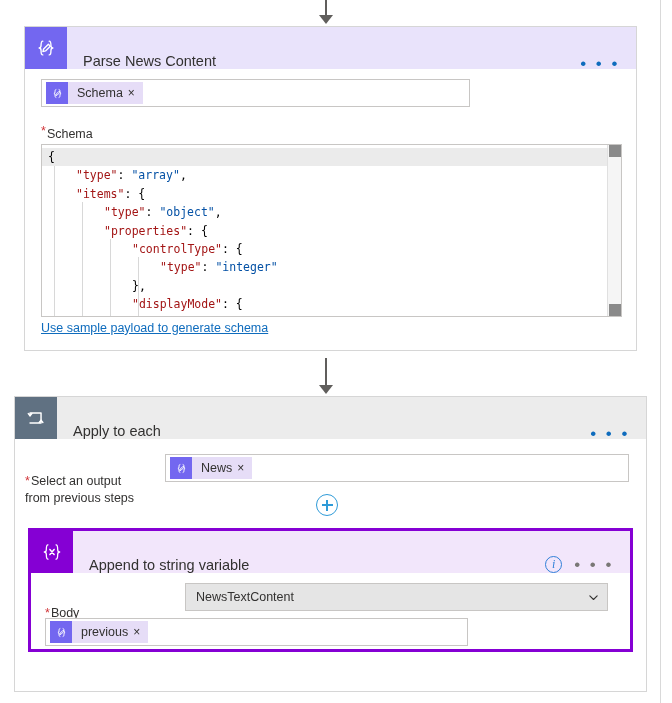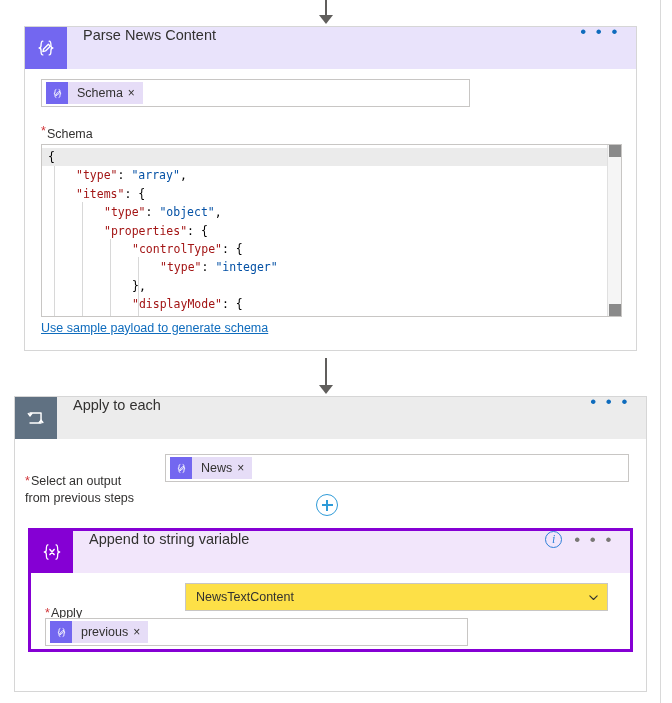--- a/index.html
+++ b/index.html
@@ -33,21 +33,21 @@
 
   
   .card {
     position: absolute;
     background: #ffffff;
     border: 1px solid #d6d6d6;
     box-sizing: border-box;
   }
   .card-header {
     display: flex;
-    align-items: flex-start;
+    align-items: flex-end;
     height: 42px;
     box-sizing: border-box;
   }
   .card-icon {
     width: 42px;
     height: 42px;
     flex: 0 0 42px;
     display: flex;
     align-items: center;
     justify-content: center;
@@ -269,21 +269,21 @@
     justify-content: center;
     font-family: "Liberation Serif", serif;
     font-size: 12px;
     font-style: italic;
     color: #2f7fd8;
     cursor: pointer;
   }
 
   .select-input {
     border: 1px solid #c8c6c4;
-    background: #fde047;
+    background: #e5e5e5;
     height: 28px;
     display: flex;
     align-items: center;
     box-sizing: border-box;
     padding: 0 8px 0 10px;
   }
   .select-value {
     font-size: 12.5px;
     color: #323130;
     flex: 1;
@@ -425,21 +425,21 @@
       </div>
       <div class="card-title">Append to string variable</div>
       <div class="header-actions">
         <div class="info-icon">i</div>
         <div class="ellipsis gray">• • •</div>
       </div>
     </div>
 
     <div style="position:absolute; left:0; top:52px; width:100%; display:flex; align-items:flex-start; padding:0 14px; box-sizing:border-box;">
       <div class="field-label" style="width:140px;">
-        <span class="req">*</span><span>Apply</span>
+        <span class="req">*</span><span>Body</span>
       </div>
       <div class="select-input" style="width:423px;">
         <span class="select-value">NewsTextContent</span>
         <svg class="chev" viewBox="0 0 12 12" fill="none" stroke="#323130" stroke-width="1.2" stroke-linecap="round" stroke-linejoin="round">
           <path d="M2 4.3L6 8.2 10 4.3"></path>
         </svg>
       </div>
     </div>
 
     <div style="position:absolute; left:0; top:87px; width:100%; display:flex; align-items:flex-start; padding:0 14px; box-sizing:border-box;">

